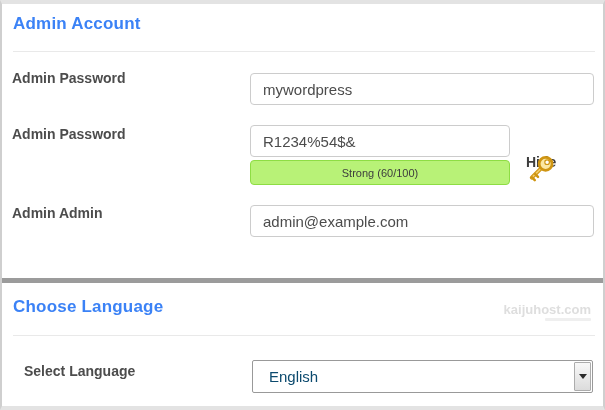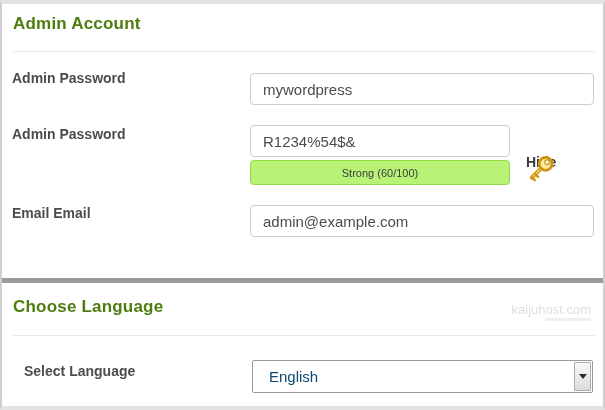--- a/index.html
+++ b/index.html
@@ -5,38 +5,38 @@
   html,body{margin:0;padding:0;background:#fff;}
   body{font-family:"Liberation Sans","DejaVu Sans",sans-serif;-webkit-font-smoothing:antialiased;}
   .page{
     position:relative;width:605px;height:410px;box-sizing:border-box;
     background:#fff;overflow:hidden;
     border-left:2px solid #cfcfcf;border-right:2px solid #cfcfcf;
     border-top:4px solid #e3e3e3;border-bottom:4px solid #e3e3e3;
   }
   .abs{position:absolute;}
   .section-heading{
-    font-size:17px;font-weight:700;color:#4d7c0f;letter-spacing:.2px;
+    font-size:17px;font-weight:700;color:#3b82f6;letter-spacing:.2px;
   }
   .rule-light{height:1px;background:#e9e9e9;}
   .rule-thick{height:5px;background:#9b9b9b;}
   .field-label{font-size:14px;font-weight:700;color:#4c4c4c;}
   .text-input{
     box-sizing:border-box;height:32px;border:1px solid #ccc;border-radius:4px;
     background:#fff;font-family:inherit;font-size:15px;color:#4c4c4c;
     padding:0 12px;outline:none;
   }
   .hide-link{font-size:14px;font-weight:700;color:#3d3d3d;cursor:pointer;text-decoration:none;margin-top:25px;}
   .strength-bar{
     box-sizing:border-box;width:260px;height:25px;border-radius:4px;
     display:flex;align-items:center;justify-content:center;
     font-size:11px;color:#3d3d3d;
   }
   .key-btn{cursor:pointer;background:none;border:none;padding:0;line-height:0;}
-  .watermark{font-size:13px;color:#dedede;font-weight:400;text-align:right;line-height:13px;}
+  .watermark{font-size:13px;color:#dedede;font-weight:700;text-align:right;line-height:13px;}
   .watermark-tagline{height:3px;width:46px;background:#efefef;margin:2px 0 0 auto;border-radius:1px;}
   .select-box{
     box-sizing:border-box;width:341px;height:33px;background:#fff;
     border:1px solid #999;border-radius:2px;position:relative;cursor:pointer;
     display:flex;align-items:center;
   }
   .select-value{font-size:15px;color:#0c4a6e;padding-left:16px;}
   .select-arrow{
     position:absolute;top:1px;right:1px;bottom:1px;width:17px;
     background:linear-gradient(#f8f8f8,#dcdcdc);
@@ -73,21 +73,21 @@
         <path d="M12.5 12 L4 20.5" stroke="#cf9512" stroke-width="3.4" stroke-linecap="round" fill="none"></path>
         <path d="M12.5 12 L4 20.5" stroke="#f2cd6a" stroke-width="1.4" stroke-linecap="round" fill="none"></path>
         <path d="M7 17.5 l2.4 2.4" stroke="#cf9512" stroke-width="2.2" stroke-linecap="round" fill="none"></path>
         <path d="M4.2 20.3 l2.4 2.4" stroke="#cf9512" stroke-width="2.2" stroke-linecap="round" fill="none"></path>
         <circle cx="16" cy="8.5" r="5.6" fill="#fbe7a3" stroke="#cf9512" stroke-width="2.4"></circle>
         <circle cx="17.3" cy="7.1" r="2" fill="#ffffff" stroke="#cf9512" stroke-width="1"></circle>
       </svg>
     </span>
   </button>
 
-  <div class="abs field-label" style="left:10px;top:201px;">Email Email</div>
+  <div class="abs field-label" style="left:10px;top:201px;">Admin Admin</div>
   <input class="abs text-input" style="left: 248px; top: 201px; width: 344px;" type="text" value="admin@example.com">
 
   <div class="abs rule-thick" style="left:0;top:274px;width:601px;"></div>
 
   <div class="abs section-heading" style="left:11px;top:293px;">Choose Language</div>
 
   <div class="abs" style="right:12px;top:299px;">
     <div class="watermark">kaijuhost.com</div>
     <div class="watermark-tagline"></div>
   </div>

